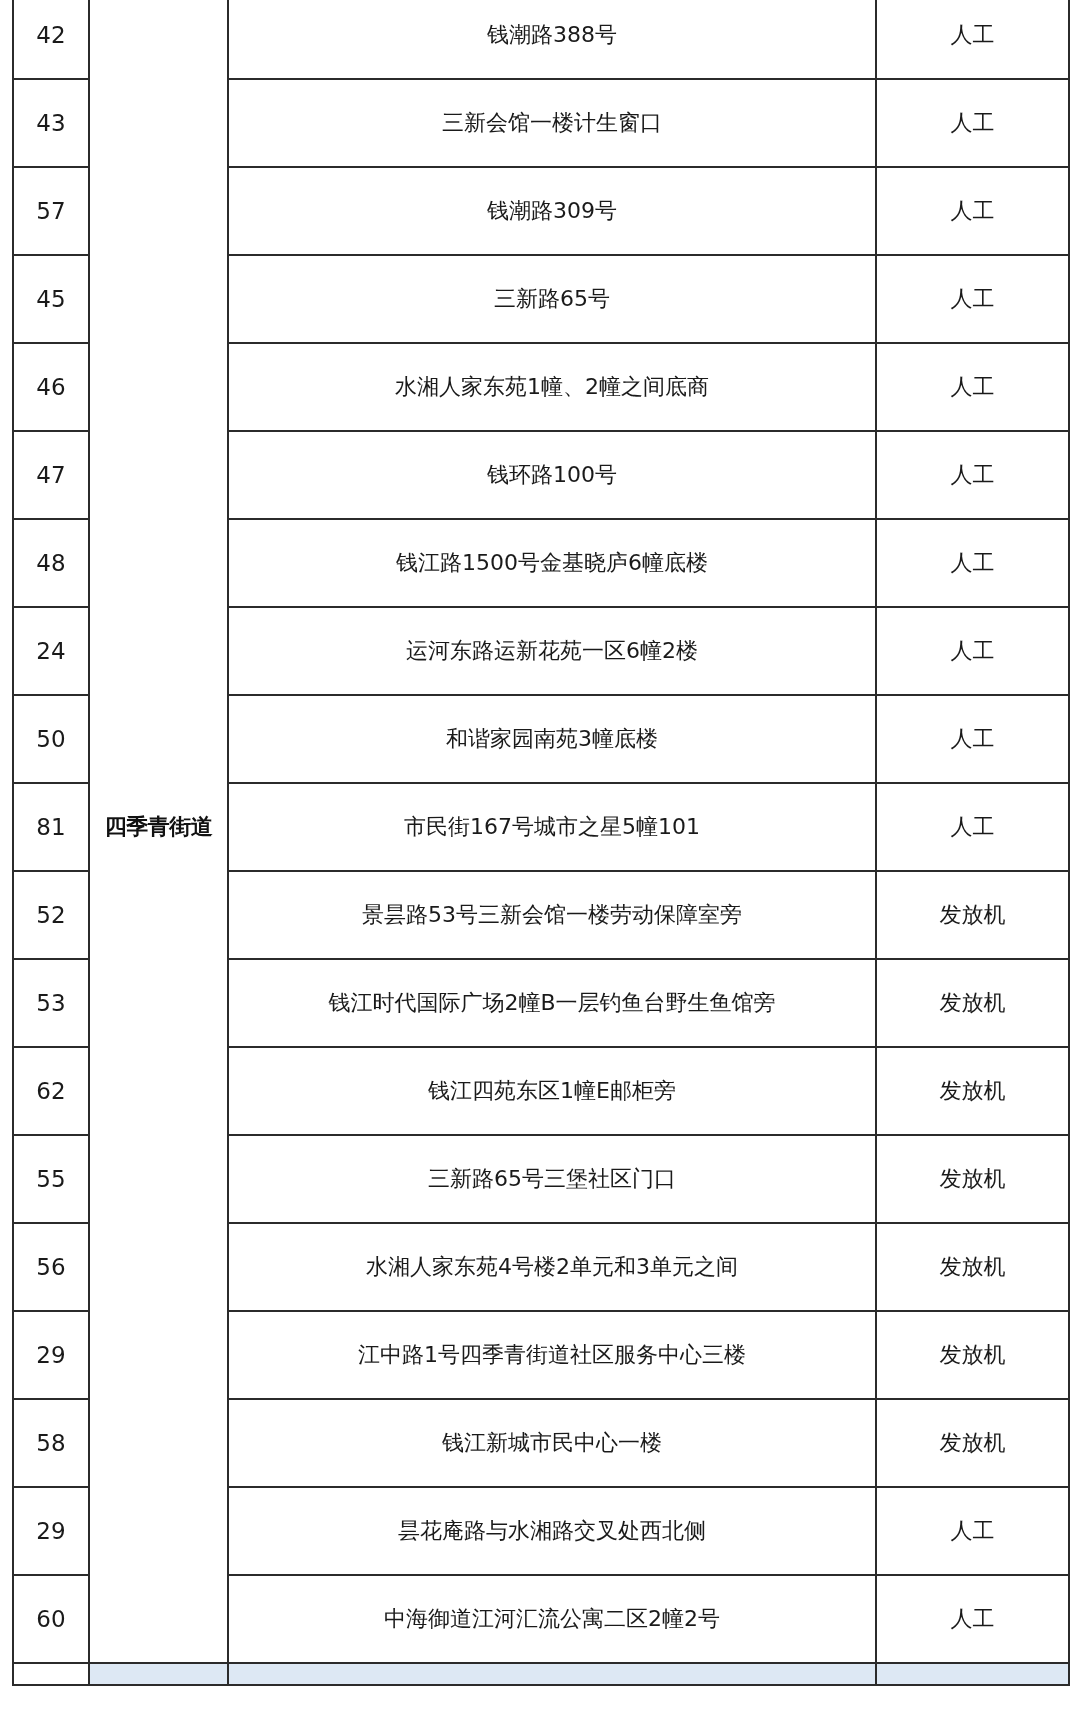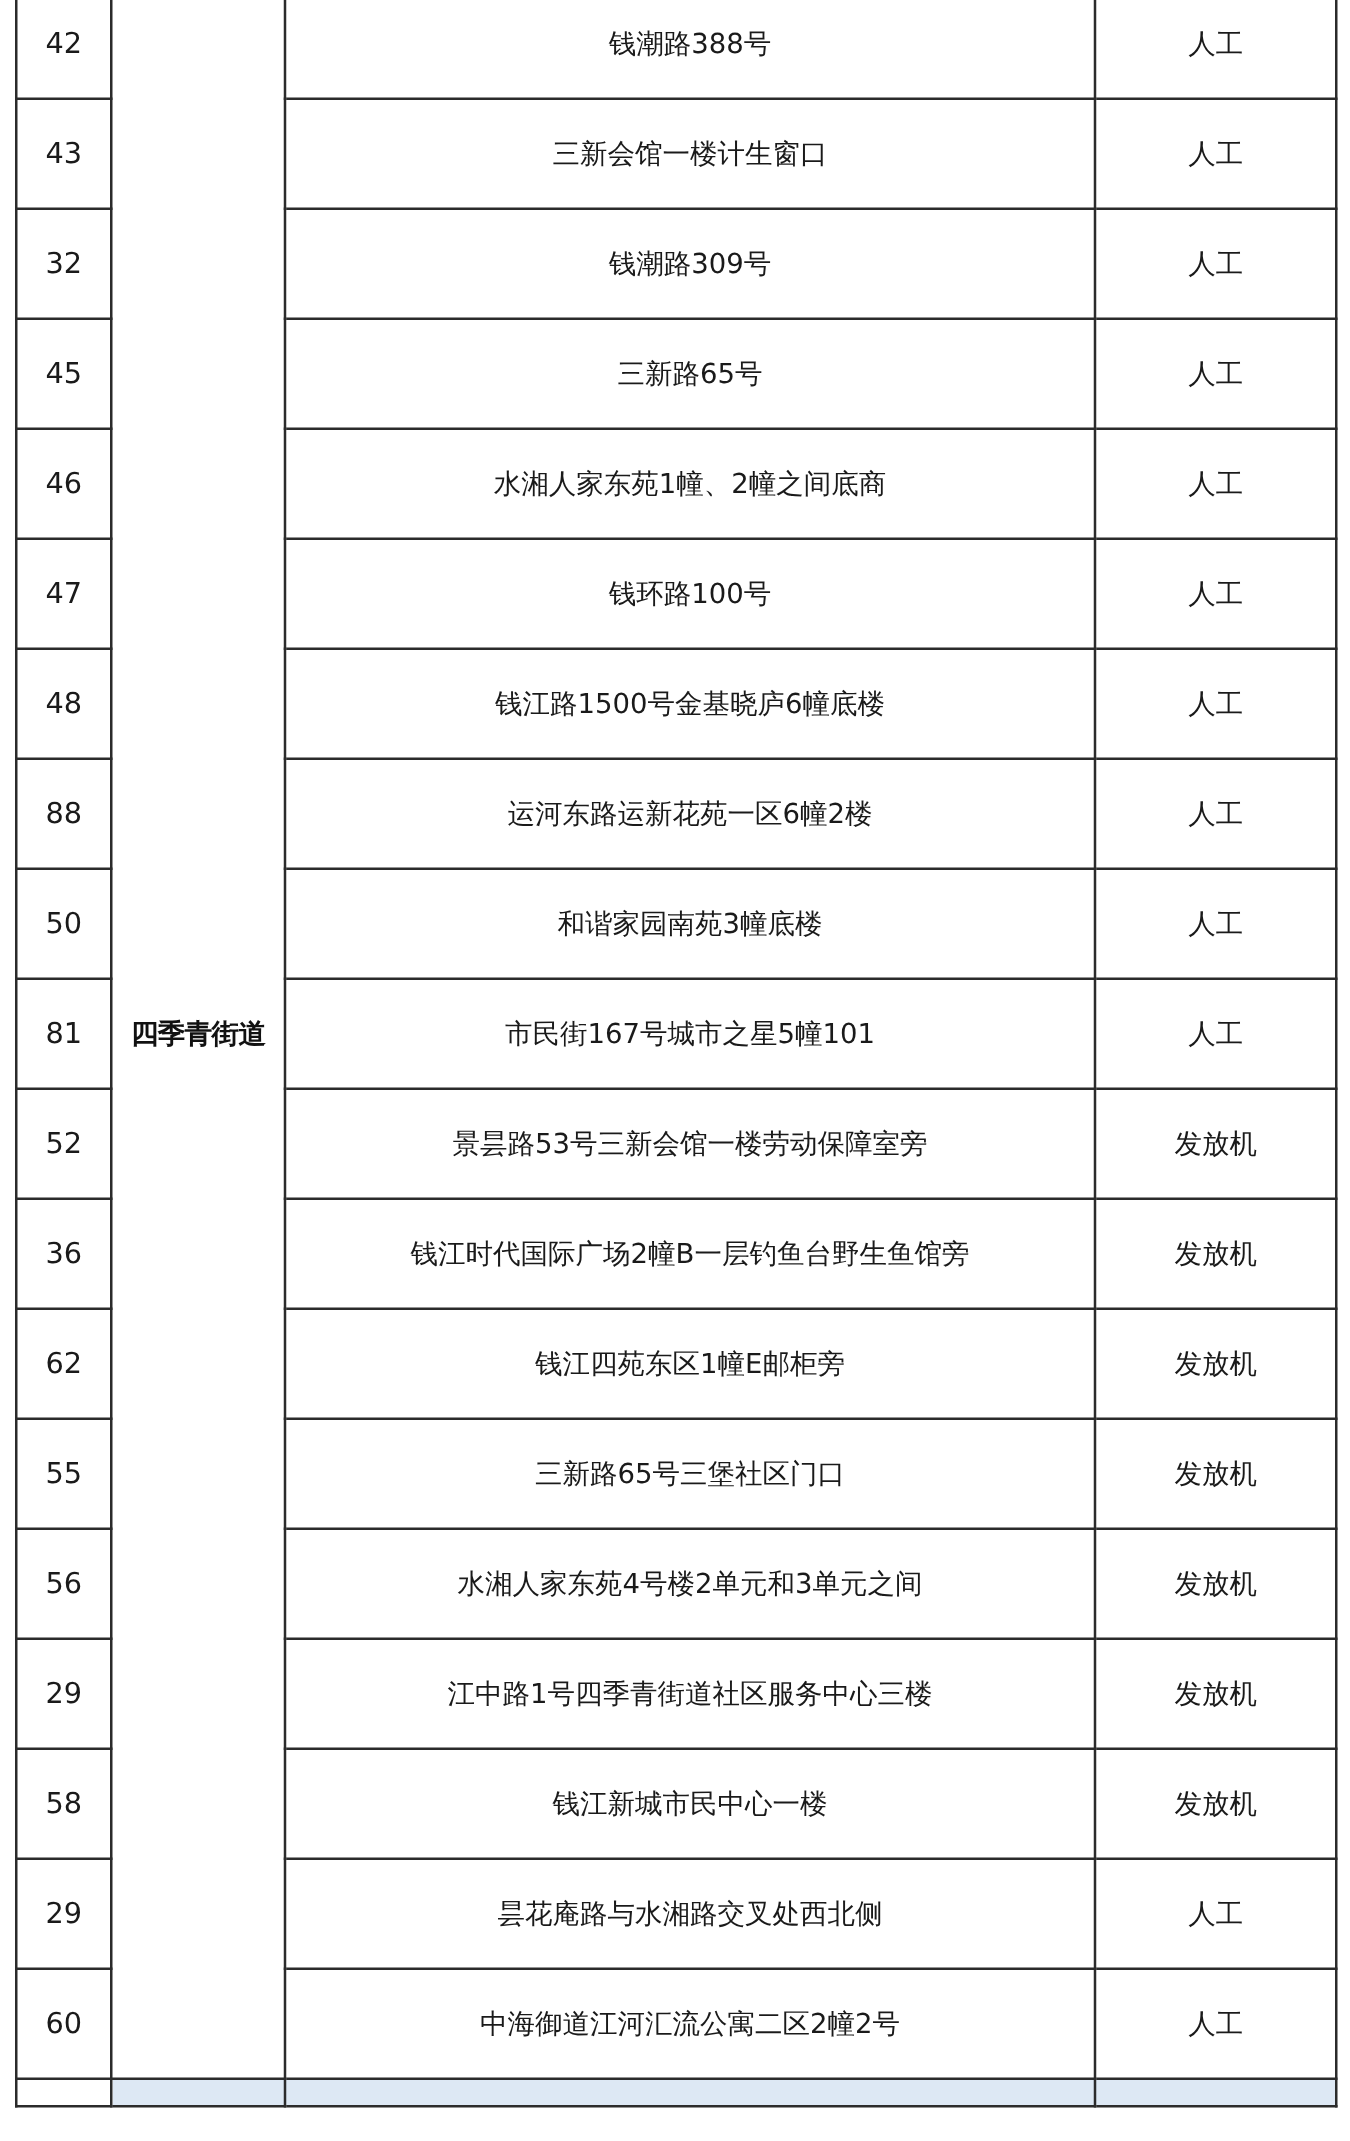--- a/index.html
+++ b/index.html
@@ -72,21 +72,21 @@
         <td class="street" rowspan="19">四季青街道</td>
         <td class="addr">钱潮路388号</td>
         <td class="method">人工</td>
       </tr>
       <tr>
         <td class="num">43</td>
         <td class="addr">三新会馆一楼计生窗口</td>
         <td class="method">人工</td>
       </tr>
       <tr>
-        <td class="num">32</td>
+        <td class="num">57</td>
         <td class="addr">钱潮路309号</td>
         <td class="method">人工</td>
       </tr>
       <tr>
         <td class="num">45</td>
         <td class="addr">三新路65号</td>
         <td class="method">人工</td>
       </tr>
       <tr>
         <td class="num">46</td>
@@ -97,41 +97,41 @@
         <td class="num">47</td>
         <td class="addr">钱环路100号</td>
         <td class="method">人工</td>
       </tr>
       <tr>
         <td class="num">48</td>
         <td class="addr">钱江路1500号金基晓庐6幢底楼</td>
         <td class="method">人工</td>
       </tr>
       <tr>
-        <td class="num">88</td>
+        <td class="num">24</td>
         <td class="addr">运河东路运新花苑一区6幢2楼</td>
         <td class="method">人工</td>
       </tr>
       <tr>
         <td class="num">50</td>
         <td class="addr">和谐家园南苑3幢底楼</td>
         <td class="method">人工</td>
       </tr>
       <tr>
         <td class="num">81</td>
         <td class="addr">市民街167号城市之星5幢101</td>
         <td class="method">人工</td>
       </tr>
       <tr>
         <td class="num">52</td>
         <td class="addr">景昙路53号三新会馆一楼劳动保障室旁</td>
         <td class="method">发放机</td>
       </tr>
       <tr>
-        <td class="num">36</td>
+        <td class="num">53</td>
         <td class="addr">钱江时代国际广场2幢B一层钓鱼台野生鱼馆旁</td>
         <td class="method">发放机</td>
       </tr>
       <tr>
         <td class="num">62</td>
         <td class="addr">钱江四苑东区1幢E邮柜旁</td>
         <td class="method">发放机</td>
       </tr>
       <tr>
         <td class="num">55</td>

